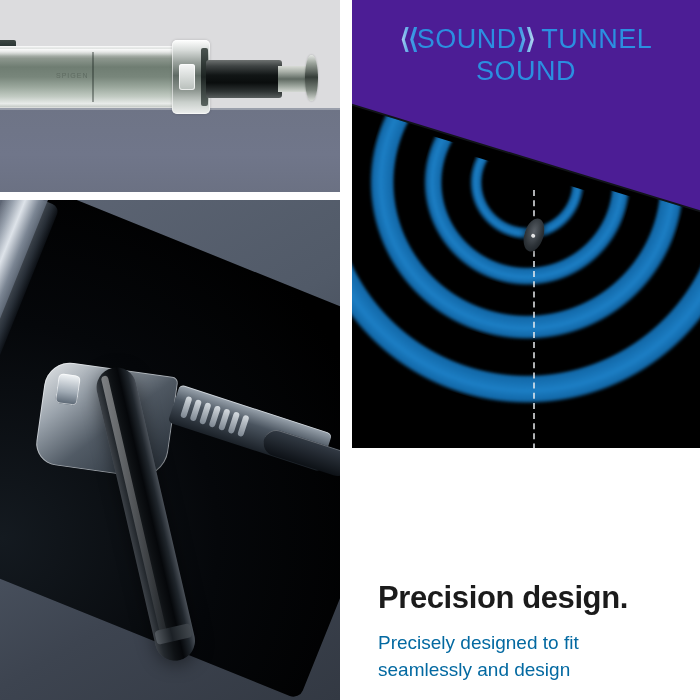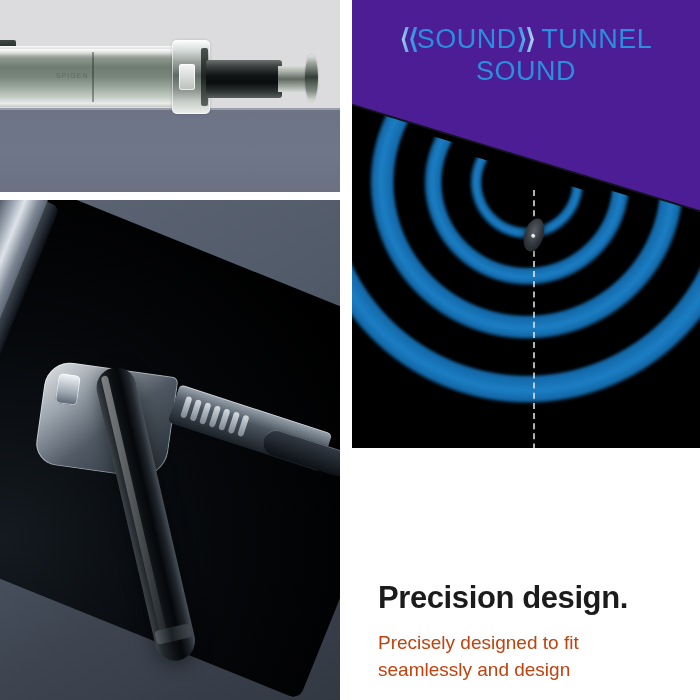--- a/index.html
+++ b/index.html
@@ -398,21 +398,21 @@
     letter-spacing: -0.4px;
     font-family: "Liberation Sans", sans-serif;
     white-space: nowrap;
   }
   .copy-body {
     position: absolute;
     left: 26px; top: 78px;
     right: 14px;
     font-size: 19px;
     line-height: 1.42;
-    color: #c2410c;
+    color: #0369a1;
     font-family: "Liberation Sans", sans-serif;
   }
   .copy-body span { display: block; white-space: nowrap; }
 </style>
 </head>
 <body>
 
 <div class="page">
 
   <div class="panel" id="panel-pen-macro">

